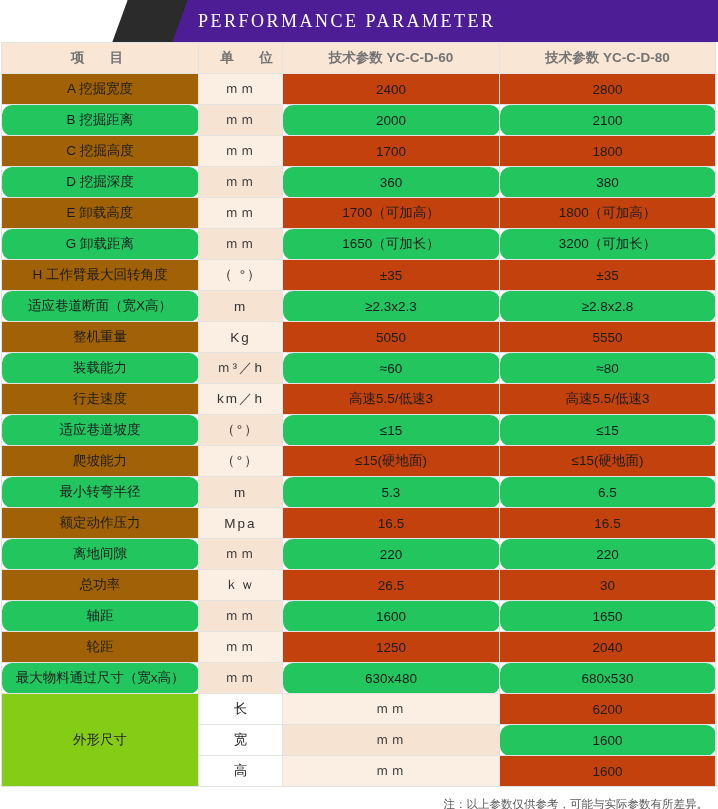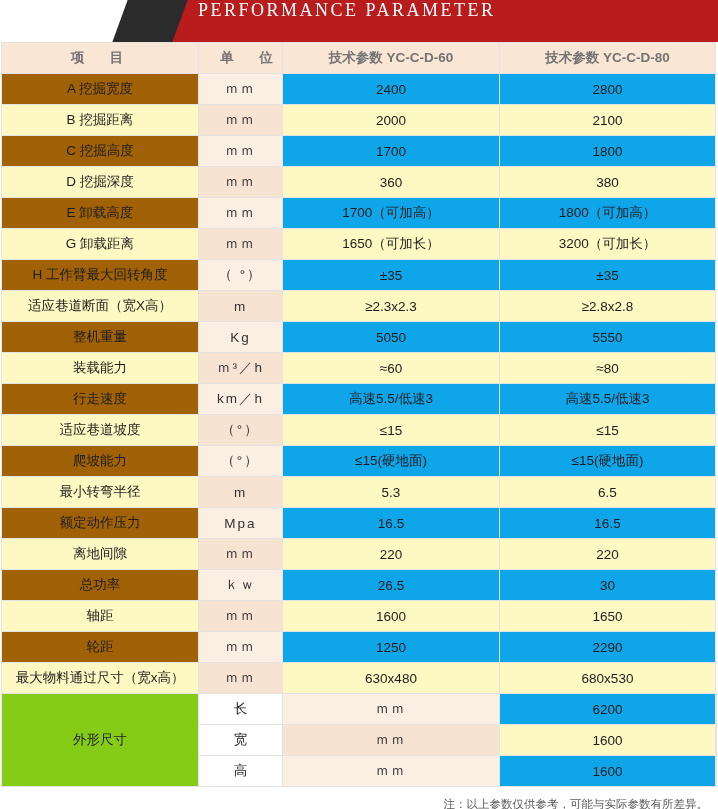--- a/index.html
+++ b/index.html
@@ -29,23 +29,24 @@
     display: flex;
     align-items: stretch;
     overflow: hidden;
   }
   .banner-left {
     width: 150px;
     background: #ffffff;
   }
   .banner-bar {
     flex: 1;
-    background: #b91c1c;
+    background: #4c1d95;
     position: relative;
     display: flex;
+    align-items: center;
     padding-left: 48px;
     box-sizing: border-box;
   }
   .banner-bar:before {
     content: "";
     position: absolute;
     left: -30px;
     top: 0;
     bottom: 0;
     width: 60px;
@@ -101,25 +102,25 @@
     color: #1d1d1d;
     font-size: 13.5px;
   }
   td.unit {
     background: #fbeee2;
     color: #333;
     letter-spacing: 2px;
     font-size: 13px;
   }
   td.val {
-    background: #0ea5e9;
+    background: #c2410c;
     color: #1d1d1d;
     font-size: 13.5px;
   }
-  tr.alt td.name, tr.alt td.val { background: #fef9c3; }
+  tr.alt td.name, tr.alt td.val { background: #22c55e; border-radius: 10px; }
   tr.alt td.unit { background: #f7e3d2; }
 
   td.group-label {
     background: #84cc16;
     font-size: 13.5px;
   }
   td.sub-label {
     background: #ffffff;
     font-size: 13.5px;
   }
@@ -266,21 +267,21 @@
       <tr class="alt">
         <td class="name">轴距</td>
         <td class="unit">ｍｍ</td>
         <td class="val">1600</td>
         <td class="val">1650</td>
       </tr>
       <tr>
         <td class="name">轮距</td>
         <td class="unit">ｍｍ</td>
         <td class="val">1250</td>
-        <td class="val">2290</td>
+        <td class="val">2040</td>
       </tr>
       <tr class="alt">
         <td class="name">最大物料通过尺寸（宽x高）</td>
         <td class="unit">ｍｍ</td>
         <td class="val">630x480</td>
         <td class="val">680x530</td>
       </tr>
 
       <tr>
         <td class="group-label" rowspan="3" style="width:117px">外形尺寸</td>

